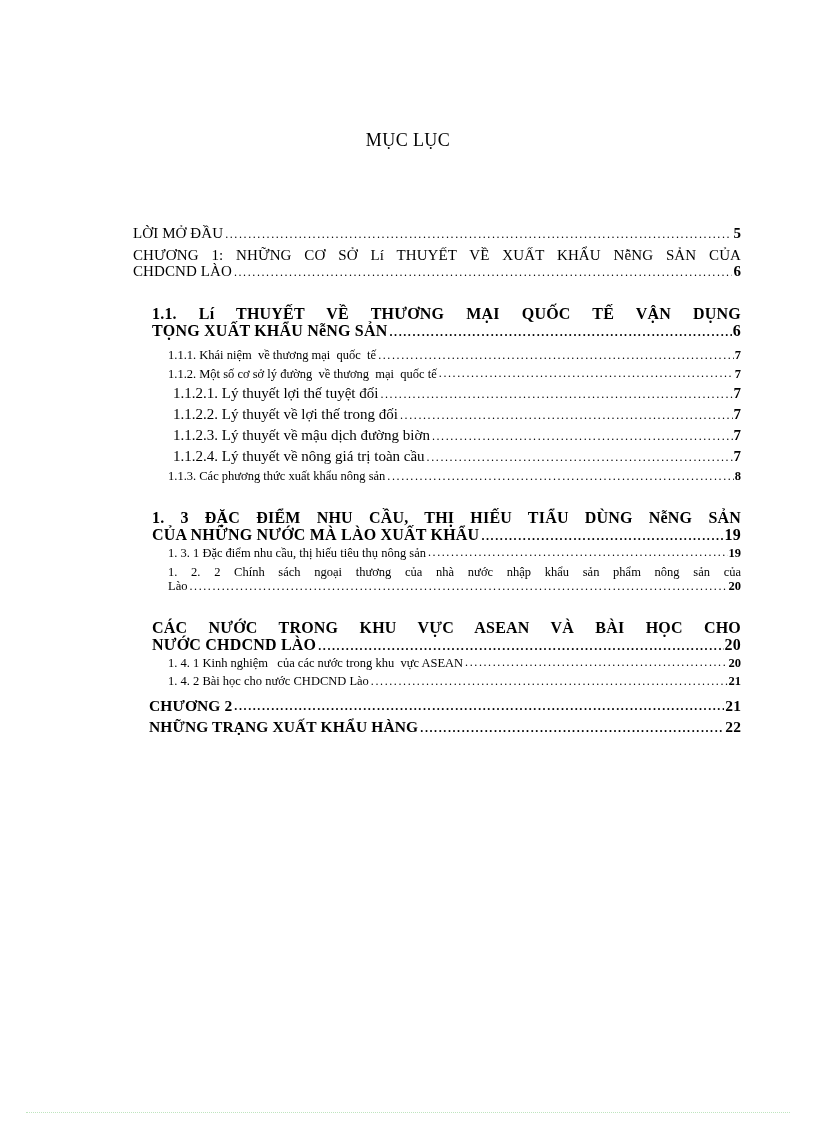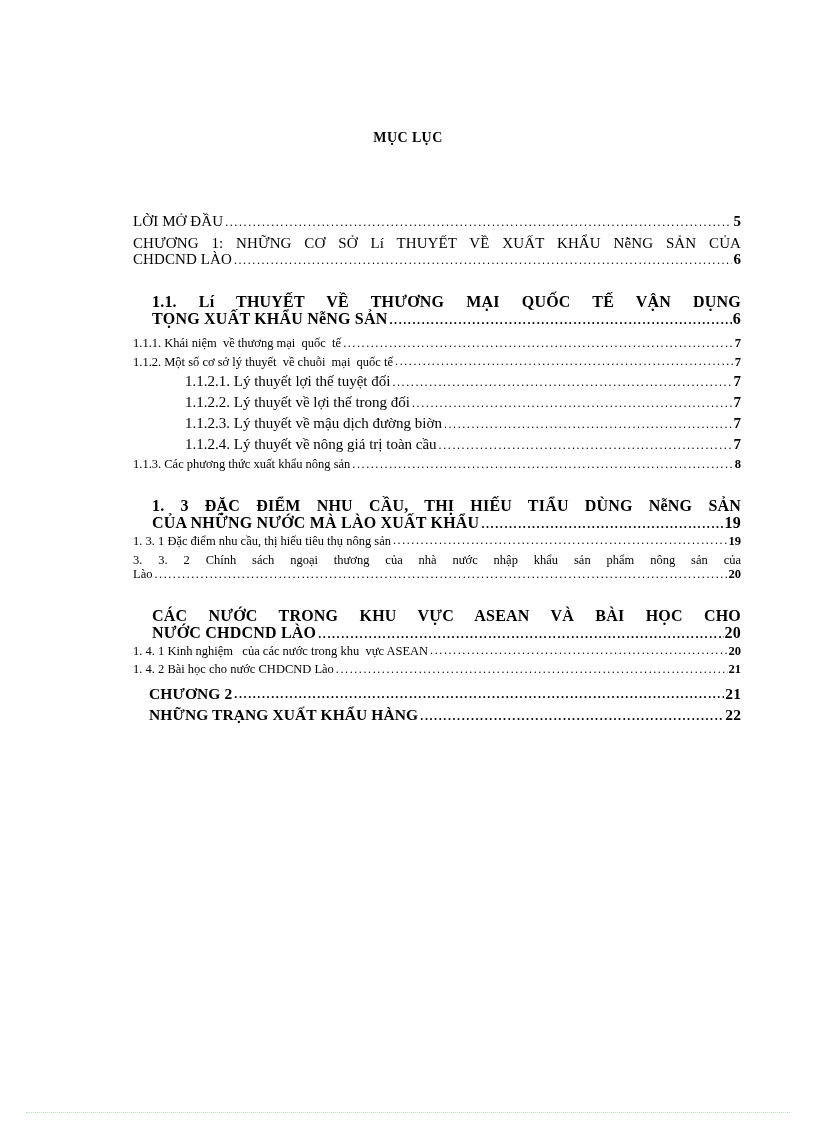--- a/index.html
+++ b/index.html
@@ -25,31 +25,31 @@
     background: #ffffff;
   }
 
   
   .doc-title {
     position: absolute;
     left: 0;
     top: 130px;
     width: 816px;
     text-align: center;
-    font-weight: bold;
-    font-size: 14px;
+    font-weight: normal;
+    font-size: 18px;
     letter-spacing: 0.4px;
     font-family: "Liberation Serif", "DejaVu Serif", serif;
   }
 
   
   .toc {
     position: absolute;
     left: 133px;
-    top: 214px;
+    top: 226px;
     width: 608px;
   }
 
   .toc-entry {
     display: block;
     position: relative;
     margin: 0;
     padding: 0;
   }
 
@@ -115,29 +115,30 @@
     font-weight: bold;
     margin-left: 19px;
     margin-bottom: 4px;
     letter-spacing: 0.2px;
   }
 
   
   .lv2 {
     font-size: 12.5px;
     font-weight: normal;
+    margin-left: 35px;
     margin-bottom: 6px;
   }
   .lv2 .pageno { font-weight: bold; }
 
   
   .lv3 {
     font-size: 15px;
     font-weight: normal;
-    margin-left: 52px;
+    margin-left: 40px;
     margin-bottom: 6px;
   }
   .lv3 .pageno { font-weight: bold; }
 
   
   .gap-lg { margin-top: 26px; }
   .gap-sm { margin-top: 10px; }
 
   
   .cont { display: block; font-family: Liberation Serif, serif; }
@@ -186,21 +187,21 @@
       </div>
       <div class="toc-entry lv2 gap-sm">
         <div class="row">
           <span class="label">1.1.1. Khái niệm  về thương mại  quốc  tế</span>
           <span class="leader">................................................................................................................................................................................................................</span>
           <span class="pageno">7</span>
         </div>
       </div>
       <div class="toc-entry lv2">
         <div class="row">
-          <span class="label">1.1.2. Một số cơ sở lý thuyết  về chuỗi  mại  quốc tế</span>
+          <span class="label">1.1.2. Một số cơ sở lý đường  về thương  mại  quốc tế</span>
           <span class="leader">................................................................................................................................................................................................................</span>
           <span class="pageno">7</span>
         </div>
       </div>
       <div class="toc-entry lv3">
         <div class="row">
           <span class="label">1.1.2.1. Lý thuyết lợi thế tuyệt đối</span>
           <span class="leader">................................................................................................................................................................................................................</span>
           <span class="pageno">7</span>
         </div>
@@ -242,21 +243,21 @@
         </div>
       </div>
       <div class="toc-entry lv2">
         <div class="row">
           <span class="label">1. 3. 1 Đặc điểm nhu cầu, thị hiếu tiêu thụ nông sản</span>
           <span class="leader">................................................................................................................................................................................................................</span>
           <span class="pageno">19</span>
         </div>
       </div>
       <div class="toc-entry lv2">
-        <div class="cont just">3. 3. 2 Chính  sách ngoại  thương  của nhà  nước nhập  khẩu sản phẩm nông  sản của</div>
+        <div class="cont just">1. 2. 2 Chính  sách ngoại  thương  của nhà  nước nhập  khẩu sản phẩm nông  sản của</div>
         <div class="row">
           <span class="label">Lào</span>
           <span class="leader">................................................................................................................................................................................................................</span>
           <span class="pageno">20</span>
         </div>
       </div>
       <div class="toc-entry lv1 gap-lg">
         <div class="cont just">CÁC NƯỚC TRONG KHU VỰC ASEAN VÀ BÀI HỌC CHO</div>
         <div class="row">
           <span class="label">NƯỚC CHDCND LÀO</span>

